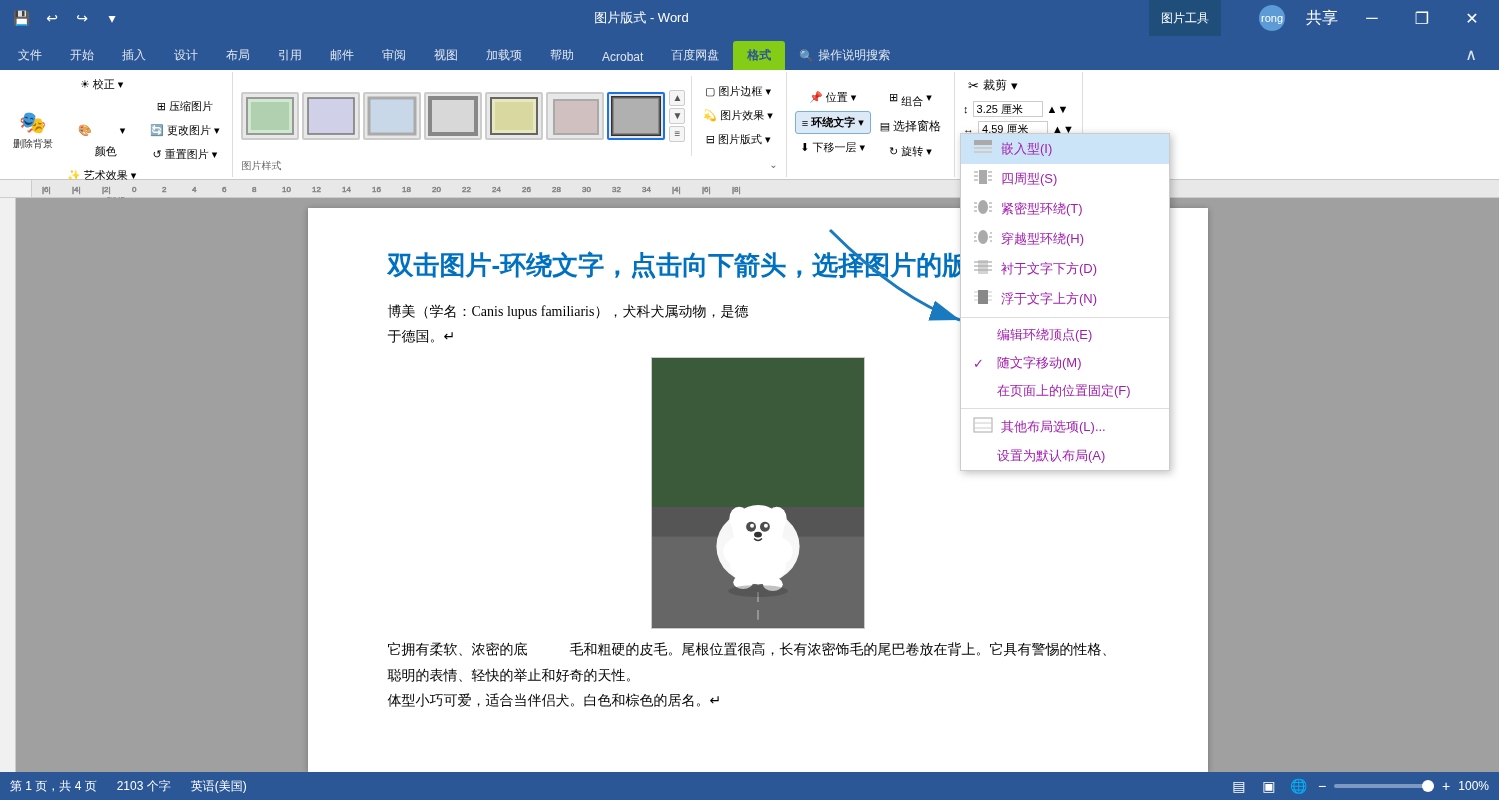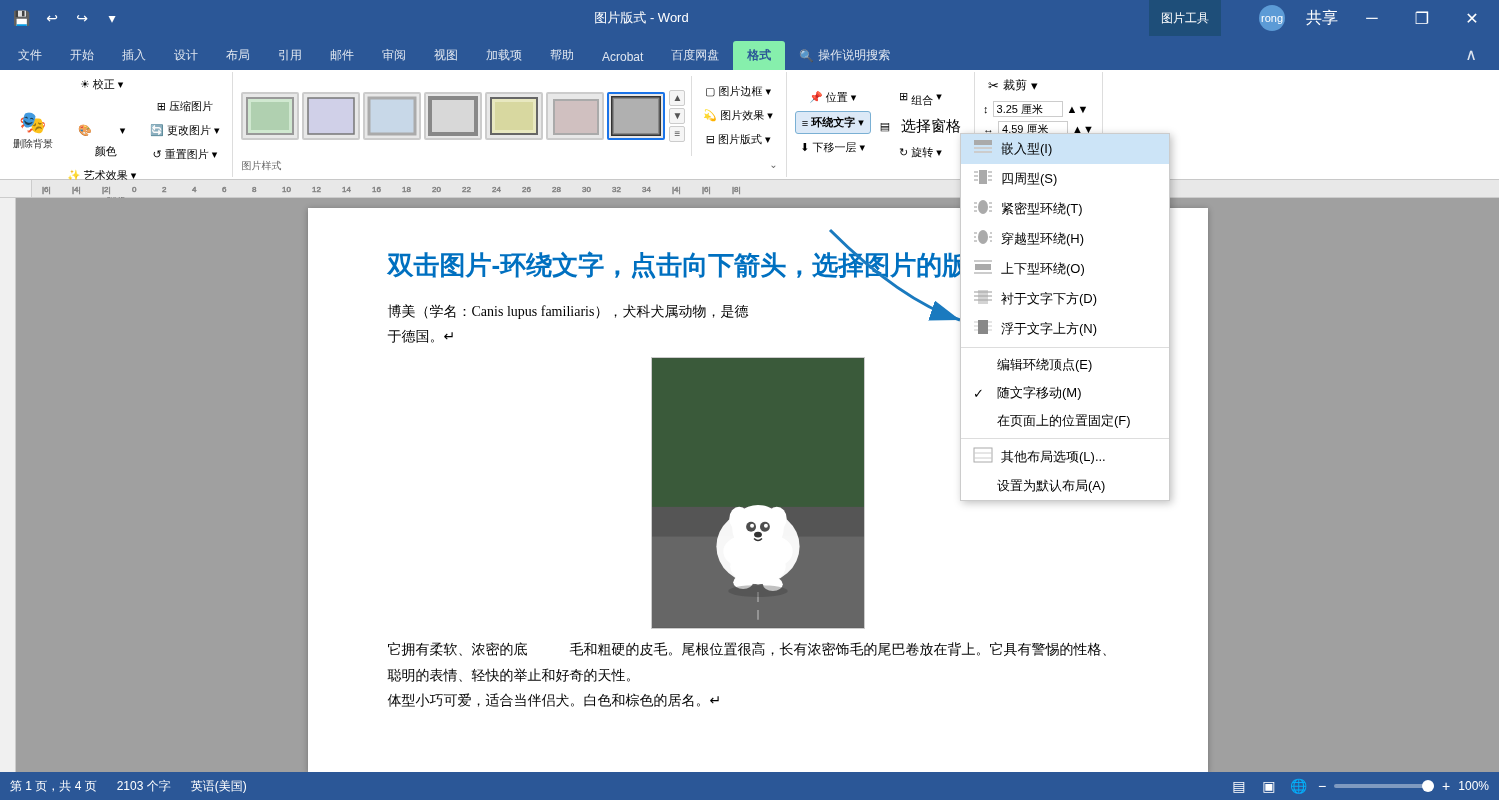--- a/index.html
+++ b/index.html
@@ -241,21 +241,21 @@
       box-shadow: 2px 2px 8px rgba(0,0,0,0.25);
       z-index: 1000;
       font-size: 13px;
     }
     .drop-item {
       display: flex;
       align-items: center;
       padding: 5px 12px;
       cursor: pointer;
       gap: 8px;
-      color: #000000;
+      color: #a21caf;
     }
     .drop-item:hover, .drop-item.hovered { background: #cce4f7; }
     .drop-item .icon { font-size: 16px; width: 20px; text-align: center; color: #555; }
     .drop-item .check { width: 16px; font-size: 13px; }
     .drop-divider { height: 1px; background: #ddd; margin: 3px 0; }
 
     
     .arrow-annotation {
       position: fixed;
       top: 220px;
@@ -348,21 +348,21 @@
   <div class="ribbon-tab">设计</div>
   <div class="ribbon-tab">布局</div>
   <div class="ribbon-tab">引用</div>
   <div class="ribbon-tab">邮件</div>
   <div class="ribbon-tab">审阅</div>
   <div class="ribbon-tab">视图</div>
   <div class="ribbon-tab">加载项</div>
   <div class="ribbon-tab">帮助</div>
   <div class="ribbon-tab">Acrobat</div>
   <div class="ribbon-tab">百度网盘</div>
-  <div class="ribbon-tab active" style="background:#86efac;color:#2b5797;font-weight:bold;">格式</div>
+  <div class="ribbon-tab active" style="background:#84cc16;color:#2b5797;font-weight:bold;">格式</div>
   <div class="ribbon-tab" style="display:flex;align-items:center;gap:4px;">
       <span>🔍</span>
       <span>操作说明搜索</span>
     </div>
   <div style="margin-left:auto;display:flex;align-items:center;padding-right:8px;">
     <div class="ribbon-tab" style="font-size:16px;">∧</div>
   </div>
 </div>
 
 <div id="ribbon">
@@ -508,21 +508,21 @@
         </div>
       </div>
       <div style="display:flex;flex-direction:column;gap:3px;">
         <div class="ribbon-btn" style="flex-direction:row;gap:3px;">
           <span>⊞</span>
           <span style="font-size:11px;margin-top:8px;">组合</span>
           <span>▾</span>
         </div>
         <div class="ribbon-btn" style="flex-direction:row;gap:3px;">
           <span>▤</span>
-          <span style="font-size:15px;margin-left:8px;">选择窗格</span>
+          <span style="font-size:12px;">选择窗格</span>
         </div>
         <div class="ribbon-btn" style="flex-direction:row;gap:3px;">
           <span>↻</span>
           <span style="font-size:11px;">旋转</span>
           <span>▾</span>
         </div>
       </div>
     </div>
     <div class="ribbon-group-label"></div>
   </div>
@@ -702,30 +702,20 @@
           <rect x="17" y="3" width="2" height="2" fill="#ccc"></rect>
           <rect x="16" y="7" width="3" height="2" fill="#ccc"></rect>
           <rect x="17" y="11" width="2" height="2" fill="#ccc"></rect>
         </svg>
     </span>
     <span>穿越型环绕(H)</span>
   </div>
   <div class="drop-item">
     <span class="icon">
       <svg width="20" height="16" viewBox="0 0 20 16">
-          <rect x="2" y="5" width="16" height="6" fill="#aaa"></rect>
-          <rect x="1" y="1" width="18" height="2" fill="#ccc"></rect>
-          <rect x="1" y="13" width="18" height="2" fill="#ccc"></rect>
-        </svg>
-    </span>
-    <span>上下型环绕(O)</span>
-  </div>
-  <div class="drop-item">
-    <span class="icon">
-      <svg width="20" height="16" viewBox="0 0 20 16">
           <rect x="1" y="2" width="18" height="2" fill="#ccc"></rect>
           <rect x="1" y="6" width="18" height="2" fill="#ccc"></rect>
           <rect x="1" y="10" width="18" height="2" fill="#ccc"></rect>
           <rect x="5" y="1" width="10" height="14" fill="#aaa" opacity="0.5"></rect>
         </svg>
     </span>
     <span>衬于文字下方(D)</span>
   </div>
   <div class="drop-item">
     <span class="icon">

